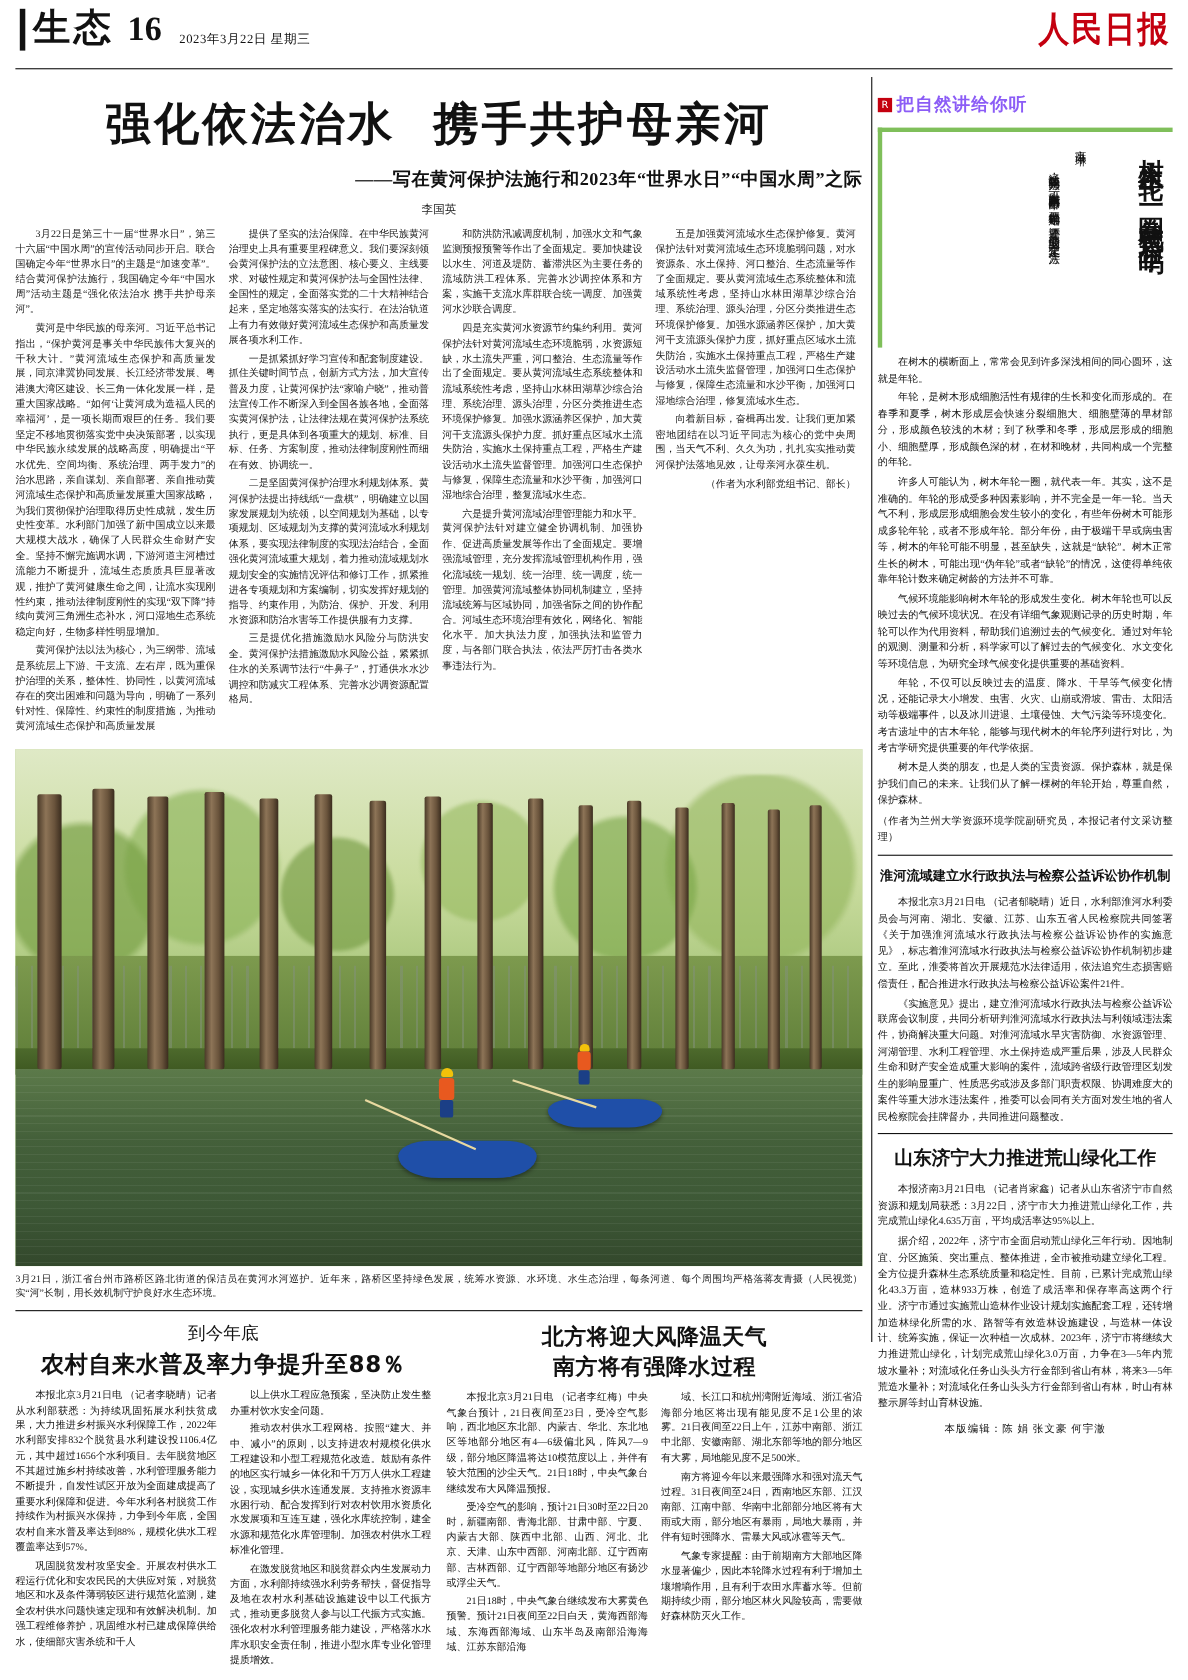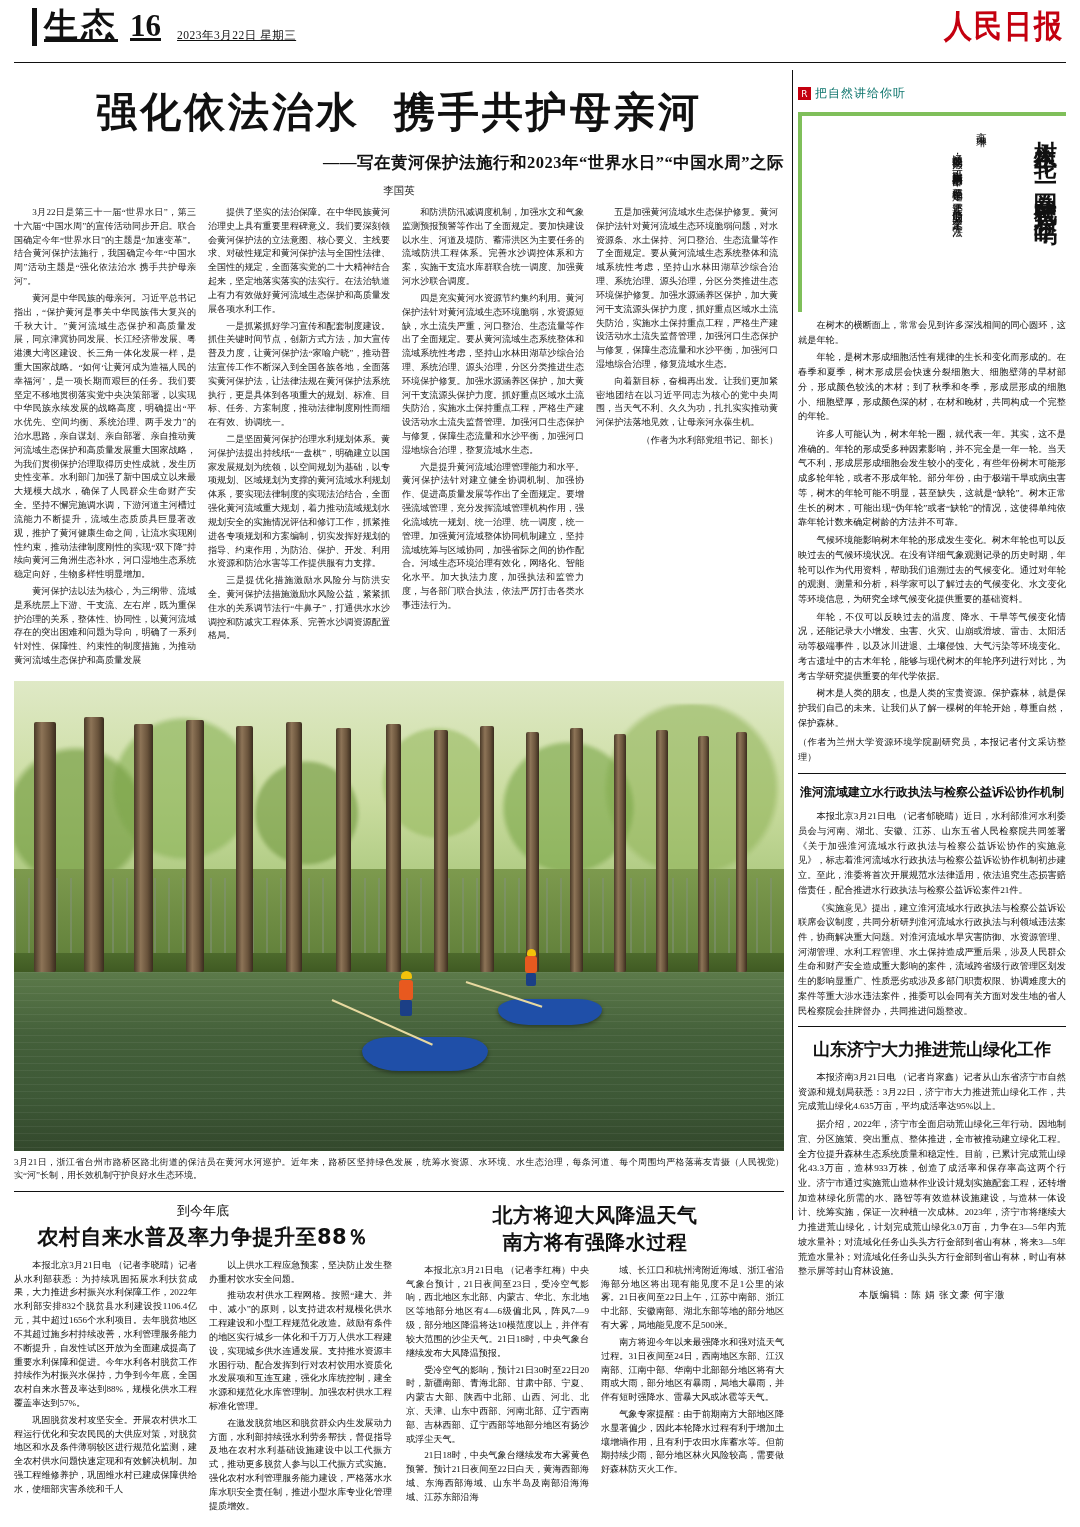--- a/index.html
+++ b/index.html
@@ -9,24 +9,23 @@
     background:#ffffff;
     font-family:"Liberation Serif", serif;
     color:#111;
     position:relative;
     overflow:hidden;
   }
   
   .masthead {
     position:relative;
     height:60px;
-    padding:6px 14px 0 32px;
+    padding:6px 14px 0 18px;
     display:flex;
     align-items:flex-start;
-    text-decoration:underline;
   }
   .sect-bar {
     width:5px; height:38px; background:#111; margin-right:7px; margin-top:2px;
   }
   .sect-name {
     font-size:34px; font-weight:bold; letter-spacing:3px; line-height:38px;
     font-family:"DejaVu Sans", sans-serif;
   }
   .sect-num {
     font-size:31px; font-weight:bold; margin-left:12px; line-height:40px;
@@ -164,21 +163,21 @@
   .legs {
     position:absolute; width:12px; height:16px; background:#1b3f86; border-radius:2px;
   }
   .pole {
     position:absolute; height:2px; background:#e8d9a0; transform-origin:left center;
   }
 
   
   .bottom-row { display:flex; margin-top:10px; gap:14px; }
   .bart { width:378px; }
-  .bart .kicker { text-align:center; font-size:13px; margin-bottom:3px; }
+  .bart .kicker { text-align:center; font-size:16px; margin-bottom:3px; }
   .bart h2 {
     text-align:center; font-size:21px; font-weight:bold; margin:0 0 8px 0;
     letter-spacing:0.5px; font-family:"DejaVu Sans", sans-serif;
   }
   .bart h2.two { font-size:20px; line-height:1.35; }
   .bart-cols { display:flex; gap:12px; }
   .bart-cols .c { width:183px; font-size:9.1px; line-height:1.52; text-align:justify; }
   .bart-cols .c p { margin:0 0 3px 0; text-indent:2em; }
   .hr-thin { border-top:1px solid #111; margin:8px 0 6px; }
 
@@ -187,21 +186,21 @@
     position:absolute; left:792px; top:70px; height:1150px; width:1px; background:#111;
   }
   .nature-badge {
     display:flex; align-items:center; margin-top:22px;
   }
   .nature-badge .sq {
     width:13px; height:13px; background:#c4000f; color:#fff; font-size:9px;
     display:flex; align-items:center; justify-content:center; margin-right:4px;
     font-family:"DejaVu Sans", sans-serif;
   }
-  .nature-badge .t { font-size:12px; font-weight:normal; color:#0f766e; letter-spacing:1px; }
+  .nature-badge .t { font-size:16px; font-weight:bold; color:#8b5cf6; letter-spacing:1px; }
 
   .vert-block {
     margin-top:10px;
     height:200px;
     position:relative;
     border-top:4px solid #7fbf5a;
     border-left:4px solid #7fbf5a;
     padding:12px 6px 6px 14px;
   }
   .vtitle {

